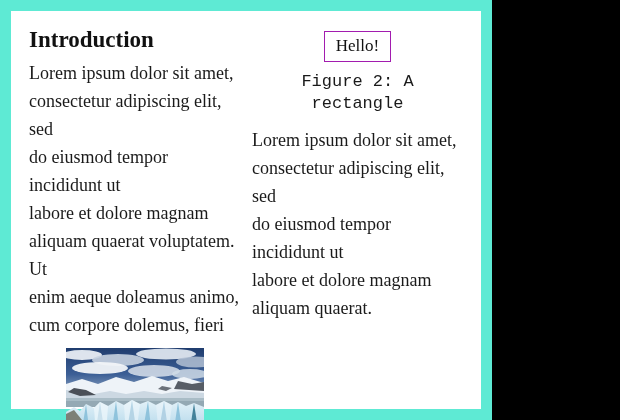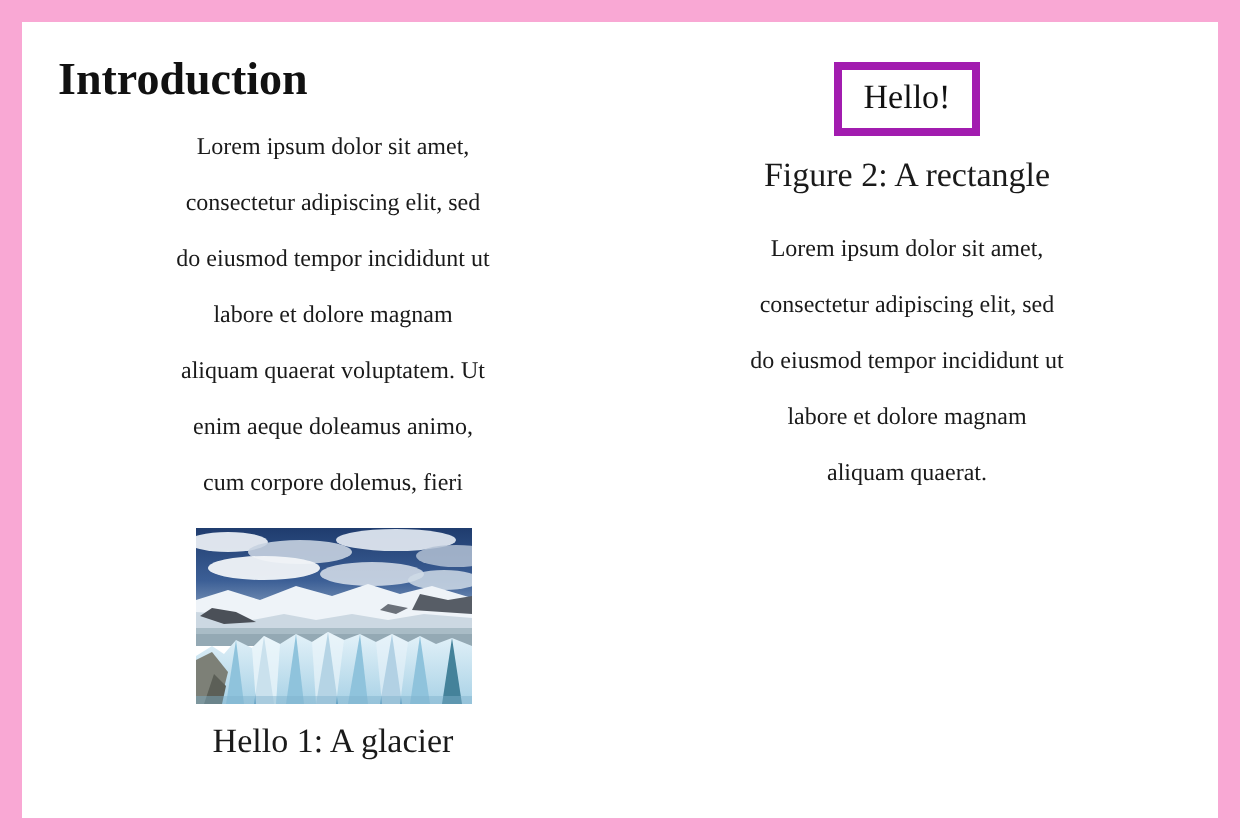--- a/index.html
+++ b/index.html
@@ -8,24 +8,24 @@
   }
   body {
     width: 620px;
     height: 420px;
     background: #000000;
     overflow: hidden;
     font-family: "Liberation Serif", "DejaVu Serif", serif;
   }
   .frame {
     box-sizing: border-box;
-    width: 620px;
+    width: 492px;
     height: 420px;
     padding: 11px;
-    background: #f9a8d4;
+    background: #5eead4;
   }
   .page {
     box-sizing: border-box;
     width: 100%;
     height: 100%;
     background: #ffffff;
     padding: 15px 18px 12px 18px;
     display: flex;
     gap: 12px;
   }
@@ -34,53 +34,53 @@
     min-width: 0;
   }
   .section-heading {
     font-size: 23px;
     line-height: 1.2;
     font-weight: 700;
     color: #111111;
     margin: 0 0 5px 0;
   }
   .body-text {
-    font-size: 12px;
+    font-size: 18px;
     line-height: 28px;
     color: #1a1a1a;
     margin: 0;
     white-space: pre-line;
-    text-align: center;
   }
   .para-spacer {
     margin-top: 11px;
   }
   .figure {
     margin: 9px 0 0 0;
     text-align: center;
   }
   .figure-top {
     margin-top: 5px;
   }
   .figure img, .figure svg {
     display: inline-block;
     vertical-align: top;
   }
   .figcaption {
     font-size: 17px;
     line-height: 22px;
     color: #1a1a1a;
     margin-top: 8px;
+    font-family: Liberation Mono, monospace;
   }
   .figcaption-top {
     margin-top: 9px;
   }
   .hello-box {
     display: inline-block;
-    border: 4px solid #a21caf;
+    border: 1px solid #a21caf;
     padding: 3px 11px 4px 11px;
     font-size: 17px;
     line-height: 22px;
     color: #111111;
     background: #ffffff;
   }
   .rc-para1 {
     margin-top: 23px;
   }
 </style>

